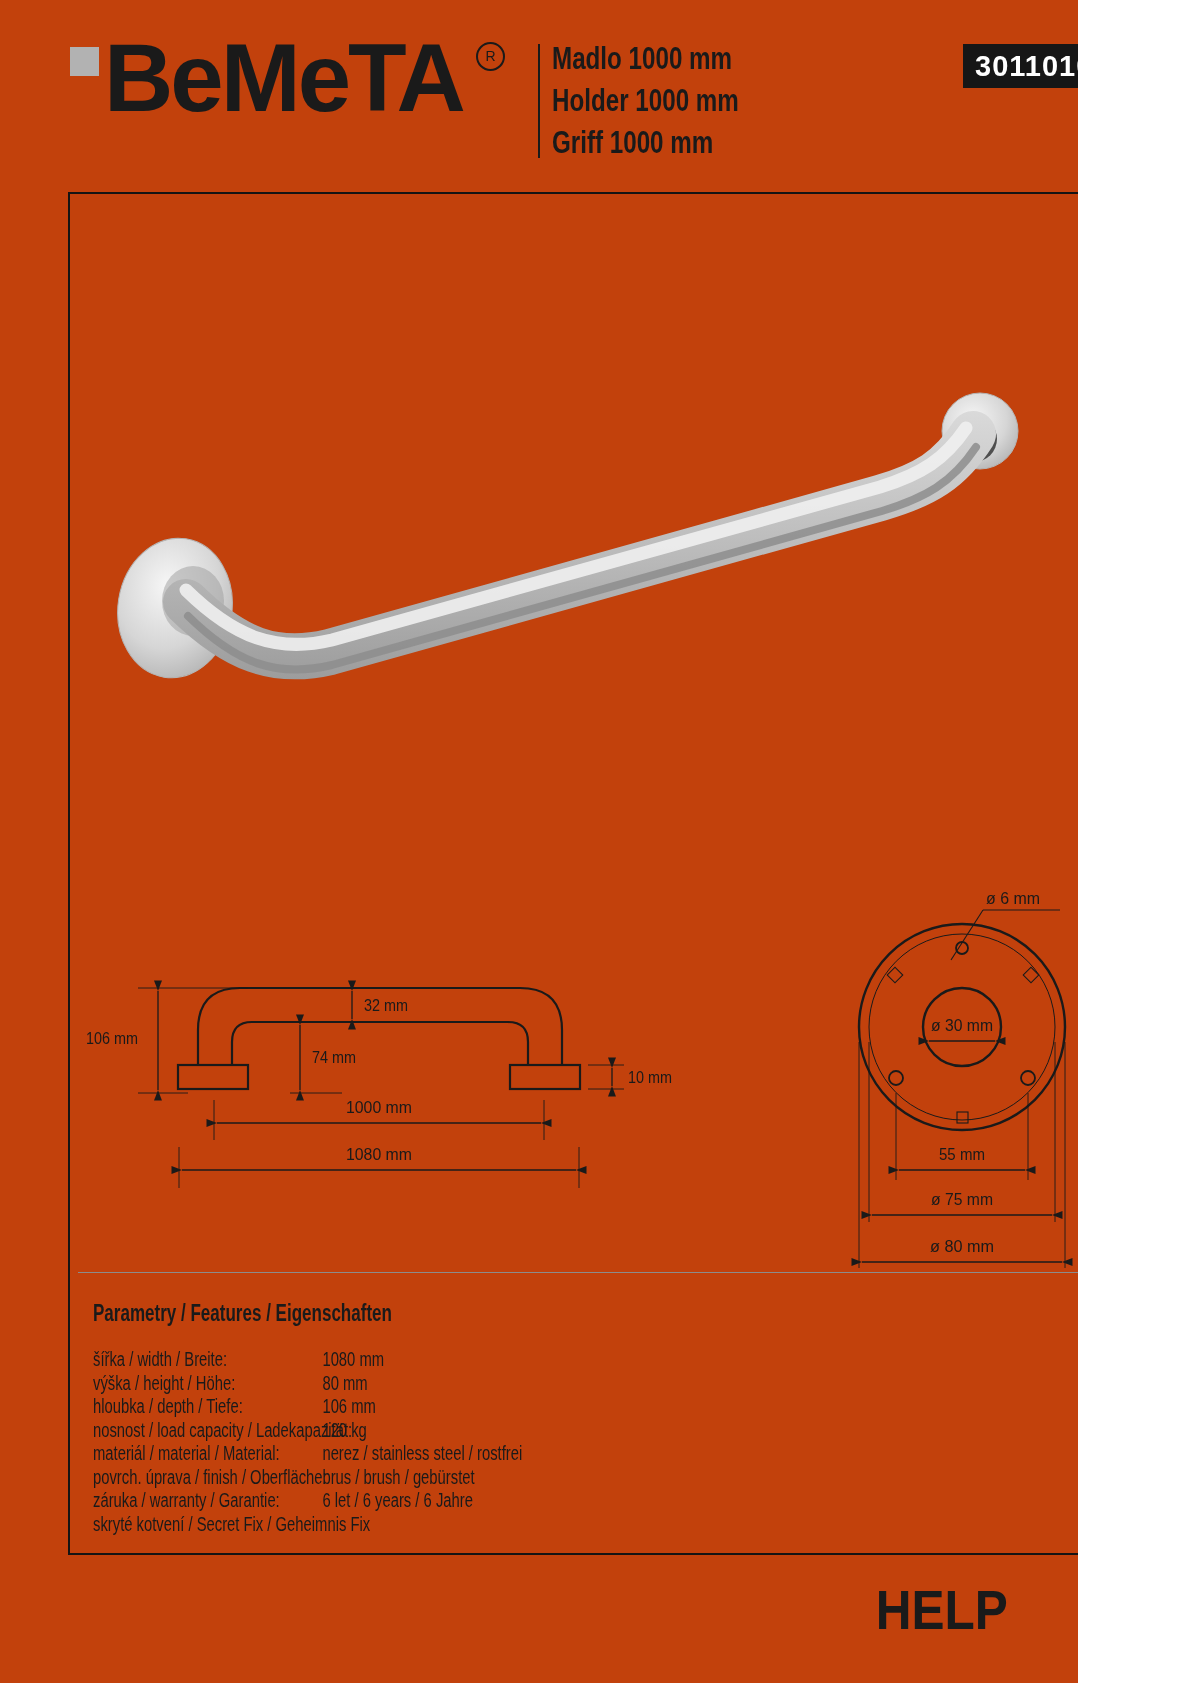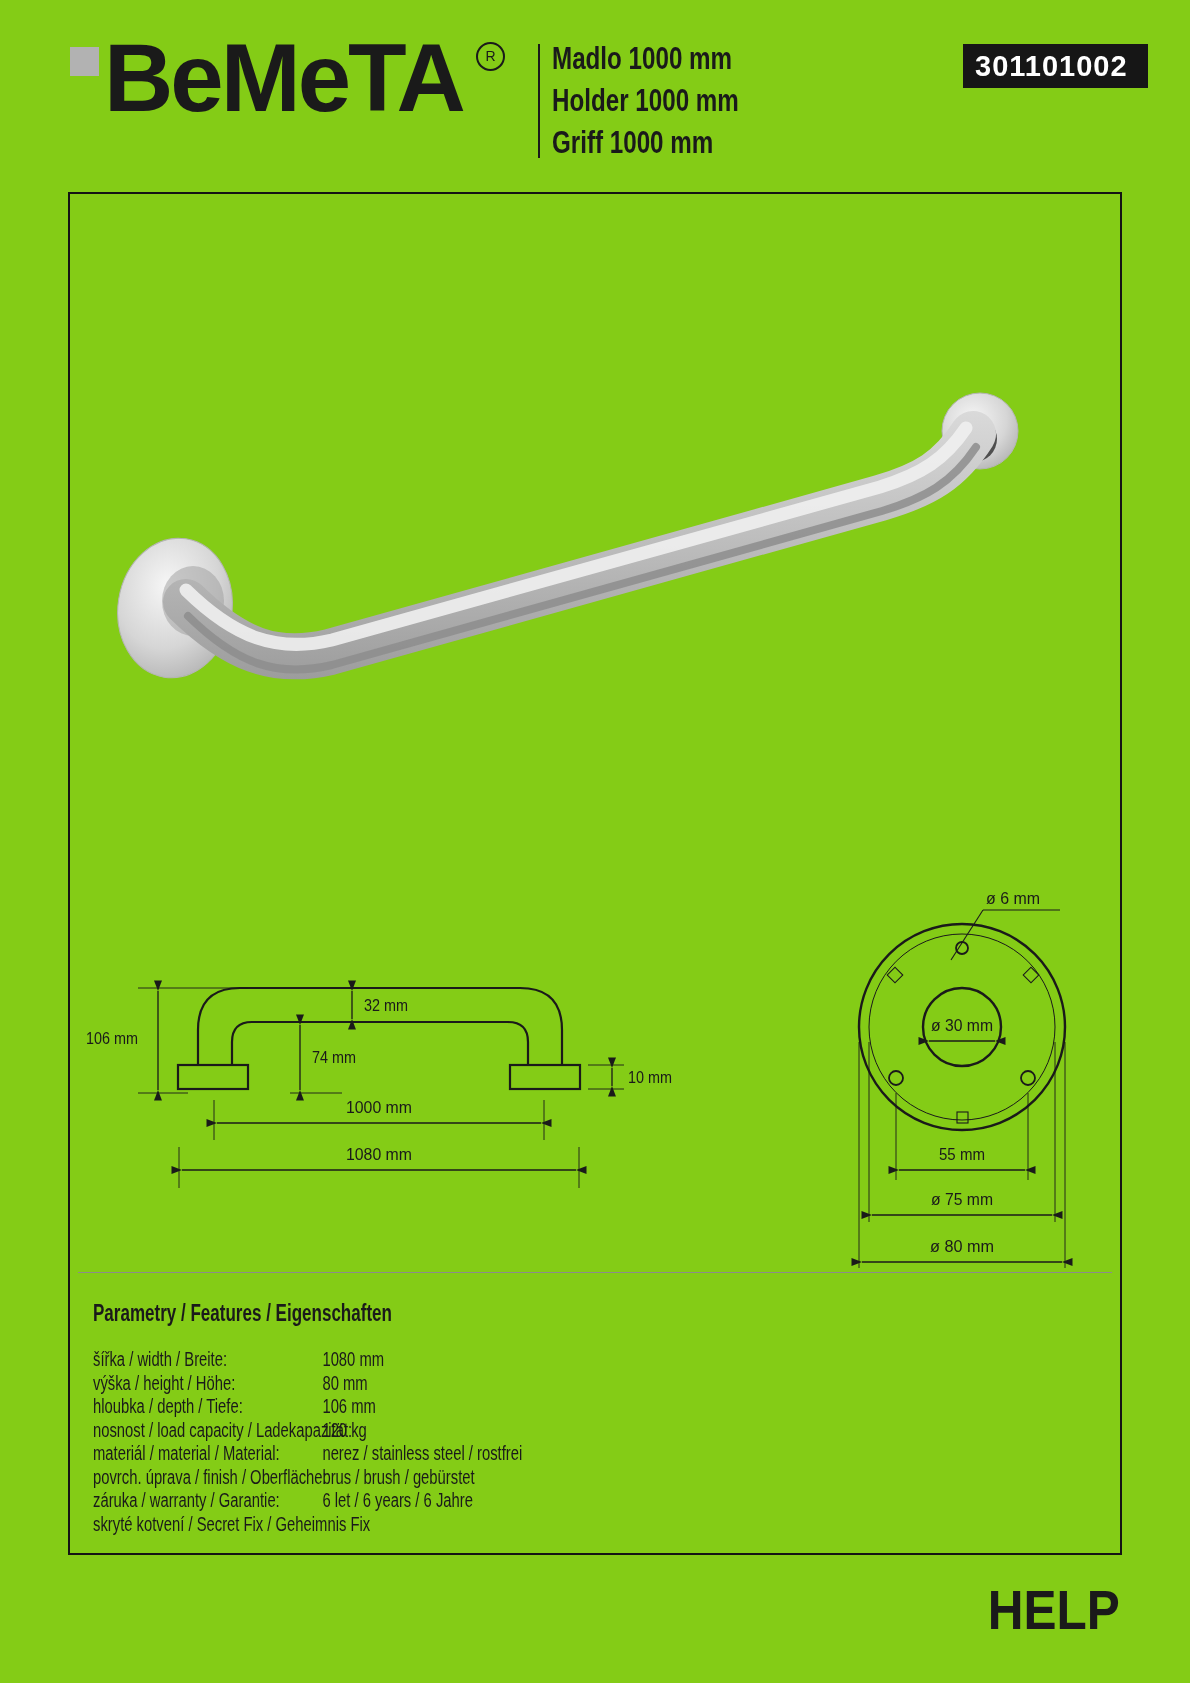--- a/index.html
+++ b/index.html
@@ -1,17 +1,17 @@
 <!DOCTYPE html>
 <html><head>
 <meta charset="utf-8">
 <style>
   html,body{margin:0;padding:0;background:#ffffff;}
   body{font-family:"Liberation Sans", sans-serif; color:#1a1a1a;}
-  #page{position:relative;width:1190px;height:1683px;background:#84cc16;overflow:hidden;}
+  #page{position:relative;width:1052px;height:1683px;background:#c2410c;overflow:hidden;padding-left:26px;}
 
   
   .logo-square{position:absolute;left:70px;top:47px;width:29px;height:29px;background:#b2b2b2;}
   .logo-text{position:absolute;left:104px;top:30px;font-size:96px;font-weight:700;
              letter-spacing:-3px;line-height:96px;color:#1a1a1a;}
   .reg-mark{position:absolute;left:476px;top:42px;width:25px;height:25px;border:2px solid #1a1a1a;
             border-radius:50%;text-align:center;line-height:24px;font-size:14px;font-weight:400;}
   .header-divider{position:absolute;left:538px;top:44px;width:2px;height:114px;background:#1a1a1a;}
   .titles{position:absolute;left:552px;top:38px;transform:scaleX(0.78);transform-origin:left top;}
   .titles div{font-size:31px;font-weight:700;line-height:42px;white-space:nowrap;}

